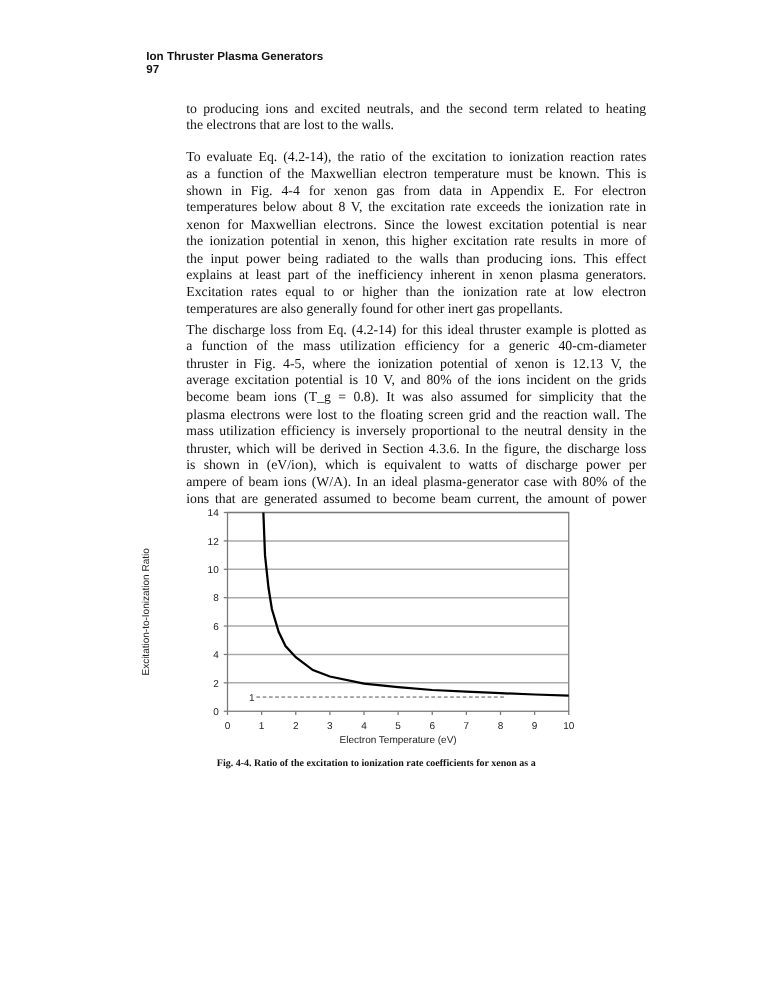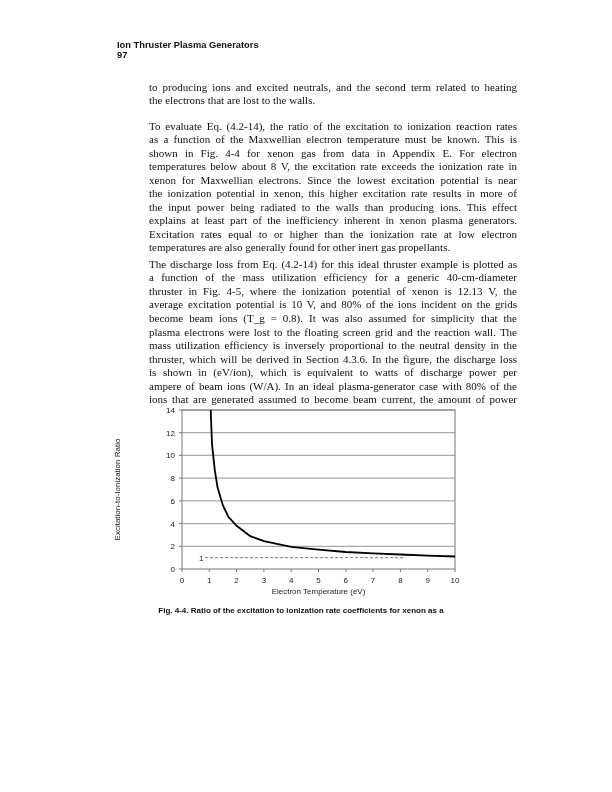--- a/index.html
+++ b/index.html
@@ -7,21 +7,21 @@
   .header { position:absolute; left:117px; top:40px; width:368px; font-family:"Liberation Sans", sans-serif; font-weight:bold; font-size:9.3px; display:flex; justify-content:space-between;flex-direction:column; }
   .para { position:absolute; left:117px; width:368px; font-size:11px; line-height:13.45px; text-align:justify;margin-left:32px; }
   .para span.line { display:block; text-align:justify; text-align-last:justify; white-space:nowrap; }
   .para span.last { text-align-last:left; }
   #p1 { top:81px; }
   #p2 { top:120px; }
   #p3 { top:258px; }
   #p4 { top:326px; }
   .chart { position:absolute; left:140px; top:400px; width:330px; height:200px; }
   .ylabel { position:absolute; left:117px; top:490px; transform:rotate(-90deg); transform-origin:center; font-family:"Liberation Sans", sans-serif; font-size:8px; white-space:nowrap; width:120px; text-align:center; margin-left:-60px; margin-top:-5px; color:#222; }
-  .caption { position:absolute; left:117px; top:606px; width:368px; font-family:Liberation Sans, sans-serif; font-weight:bold; font-size:8px; text-align:center; line-height:10px; color:#111; }
+  .caption { position:absolute; left:117px; top:606px; width:368px; font-family:Liberation Serif, serif; font-weight:bold; font-size:8px; text-align:center; line-height:10px; color:#111; }
   svg text { font-family:"Liberation Sans", sans-serif; }
 </style>
 </head>
 <body>
 
 <div class="header">
   <span>Ion Thruster Plasma Generators</span>
   <span>97</span>
 </div>
 

